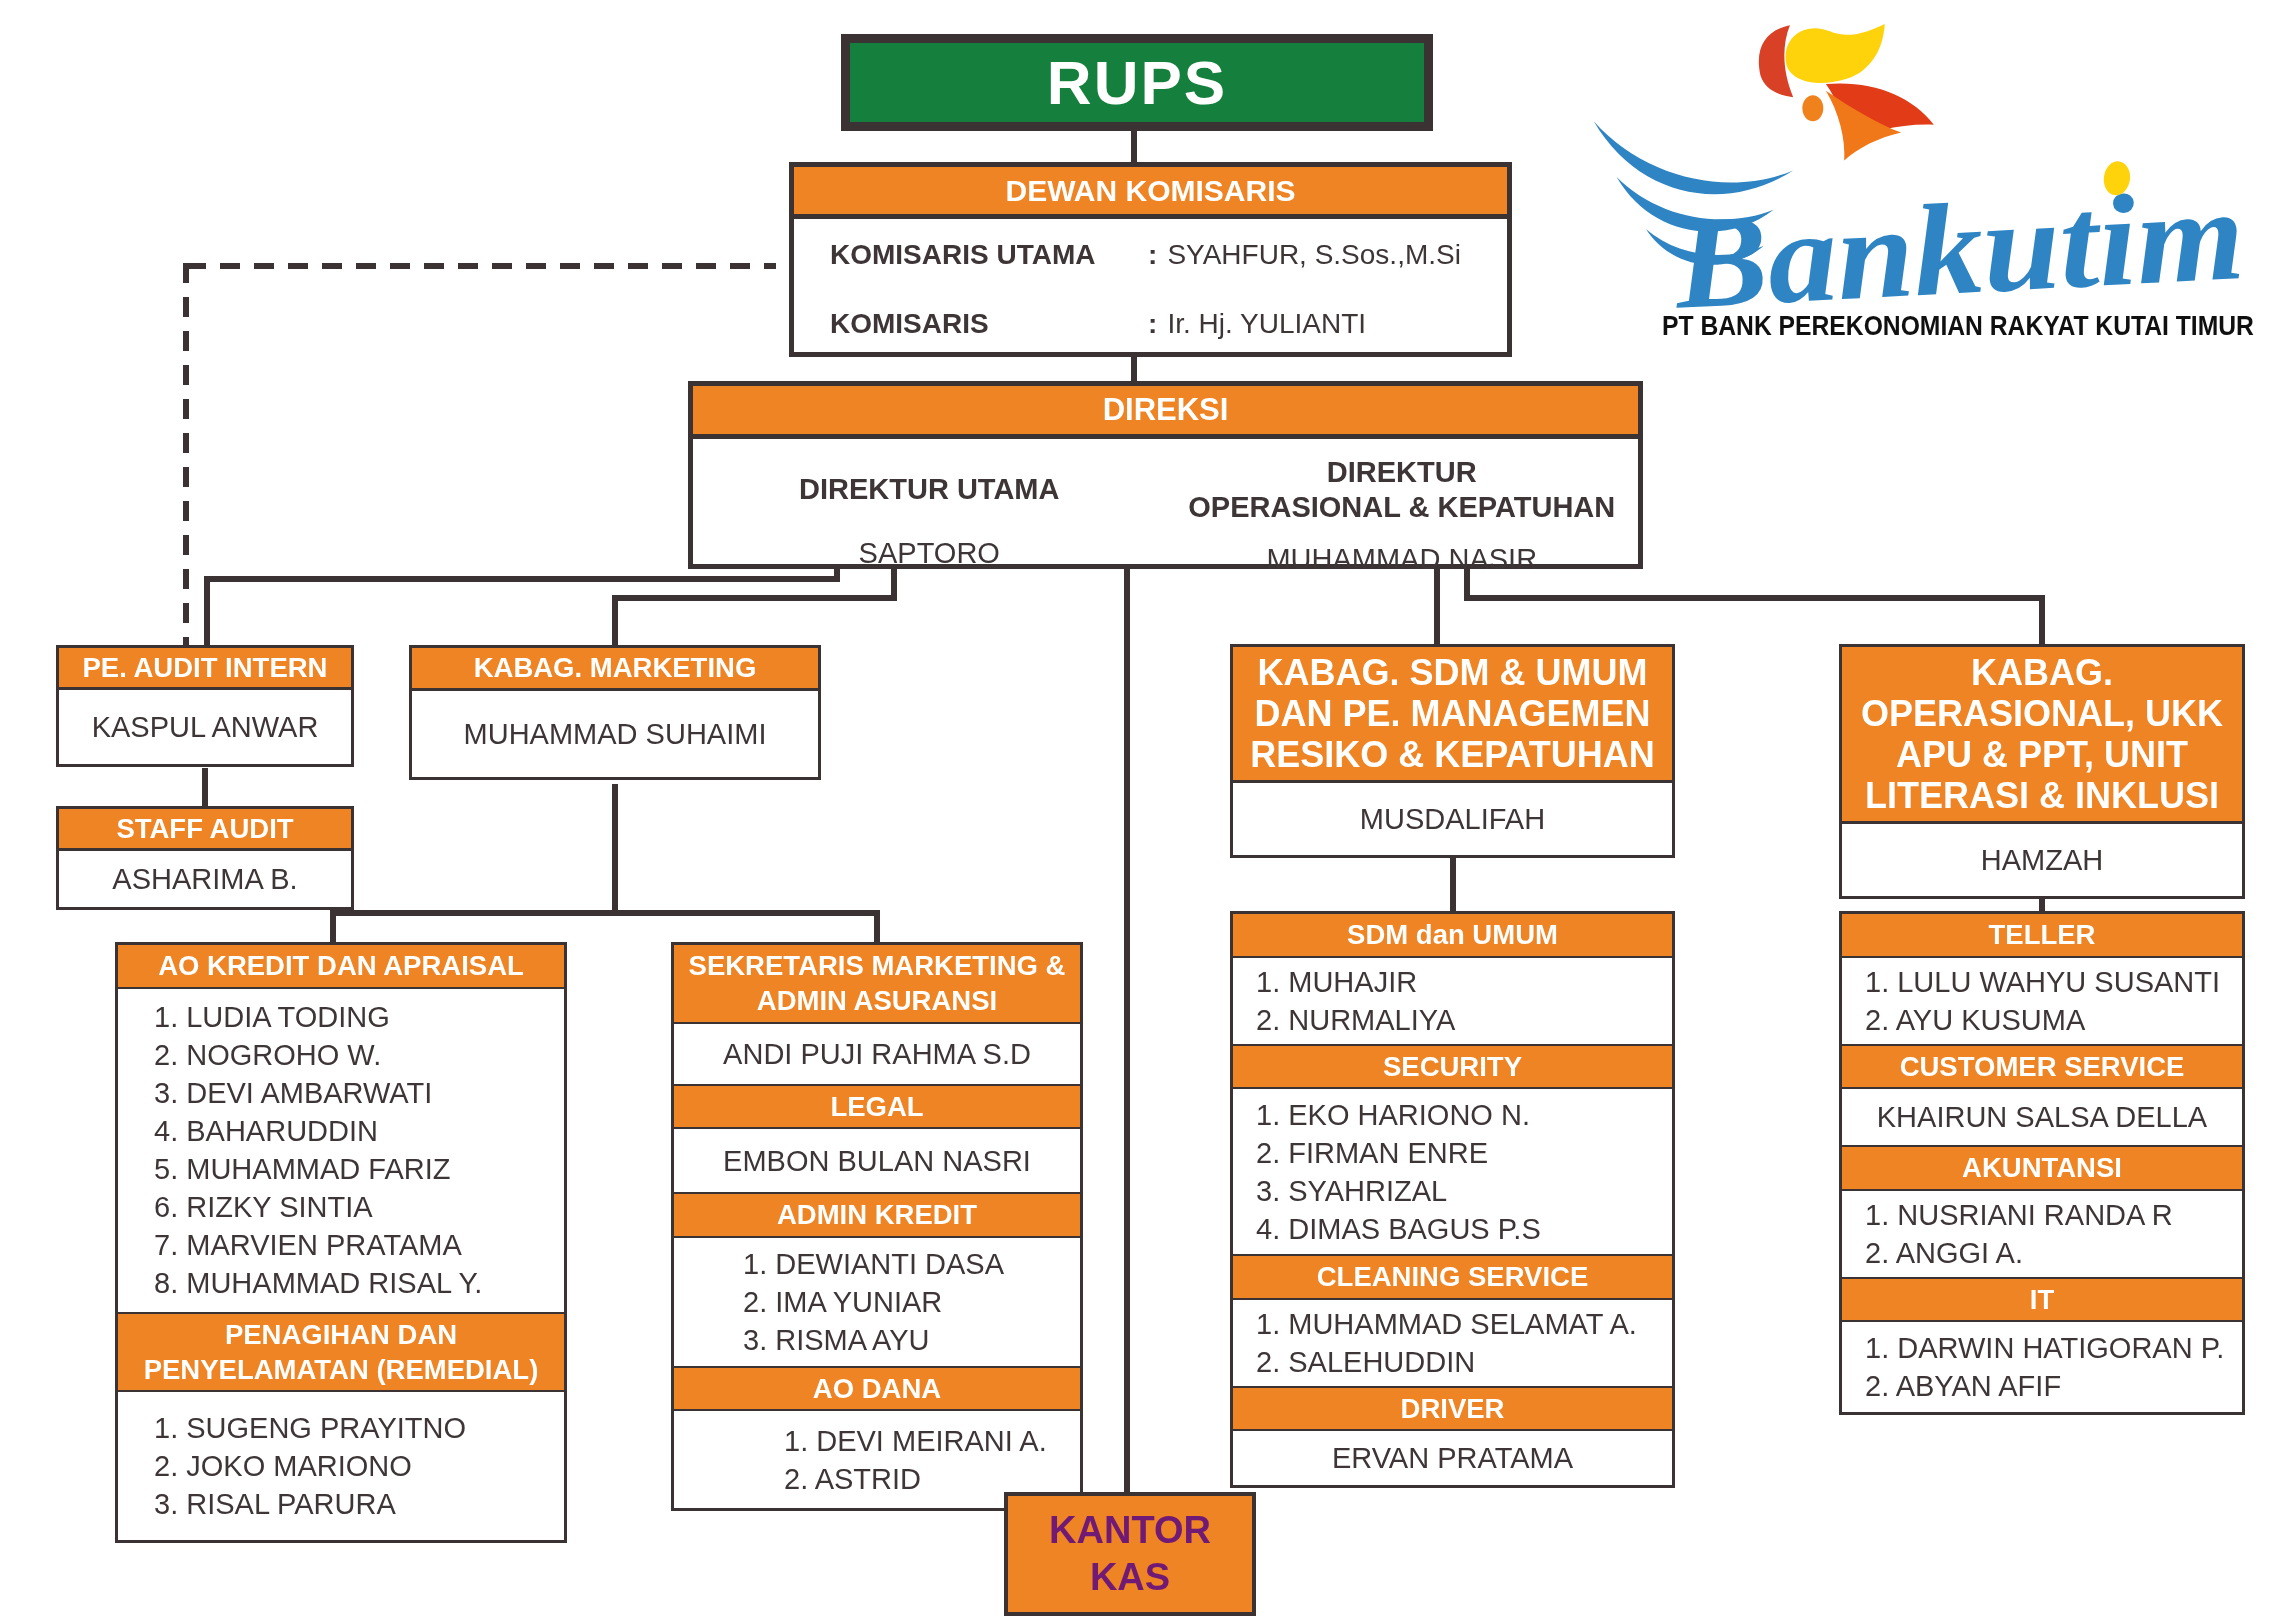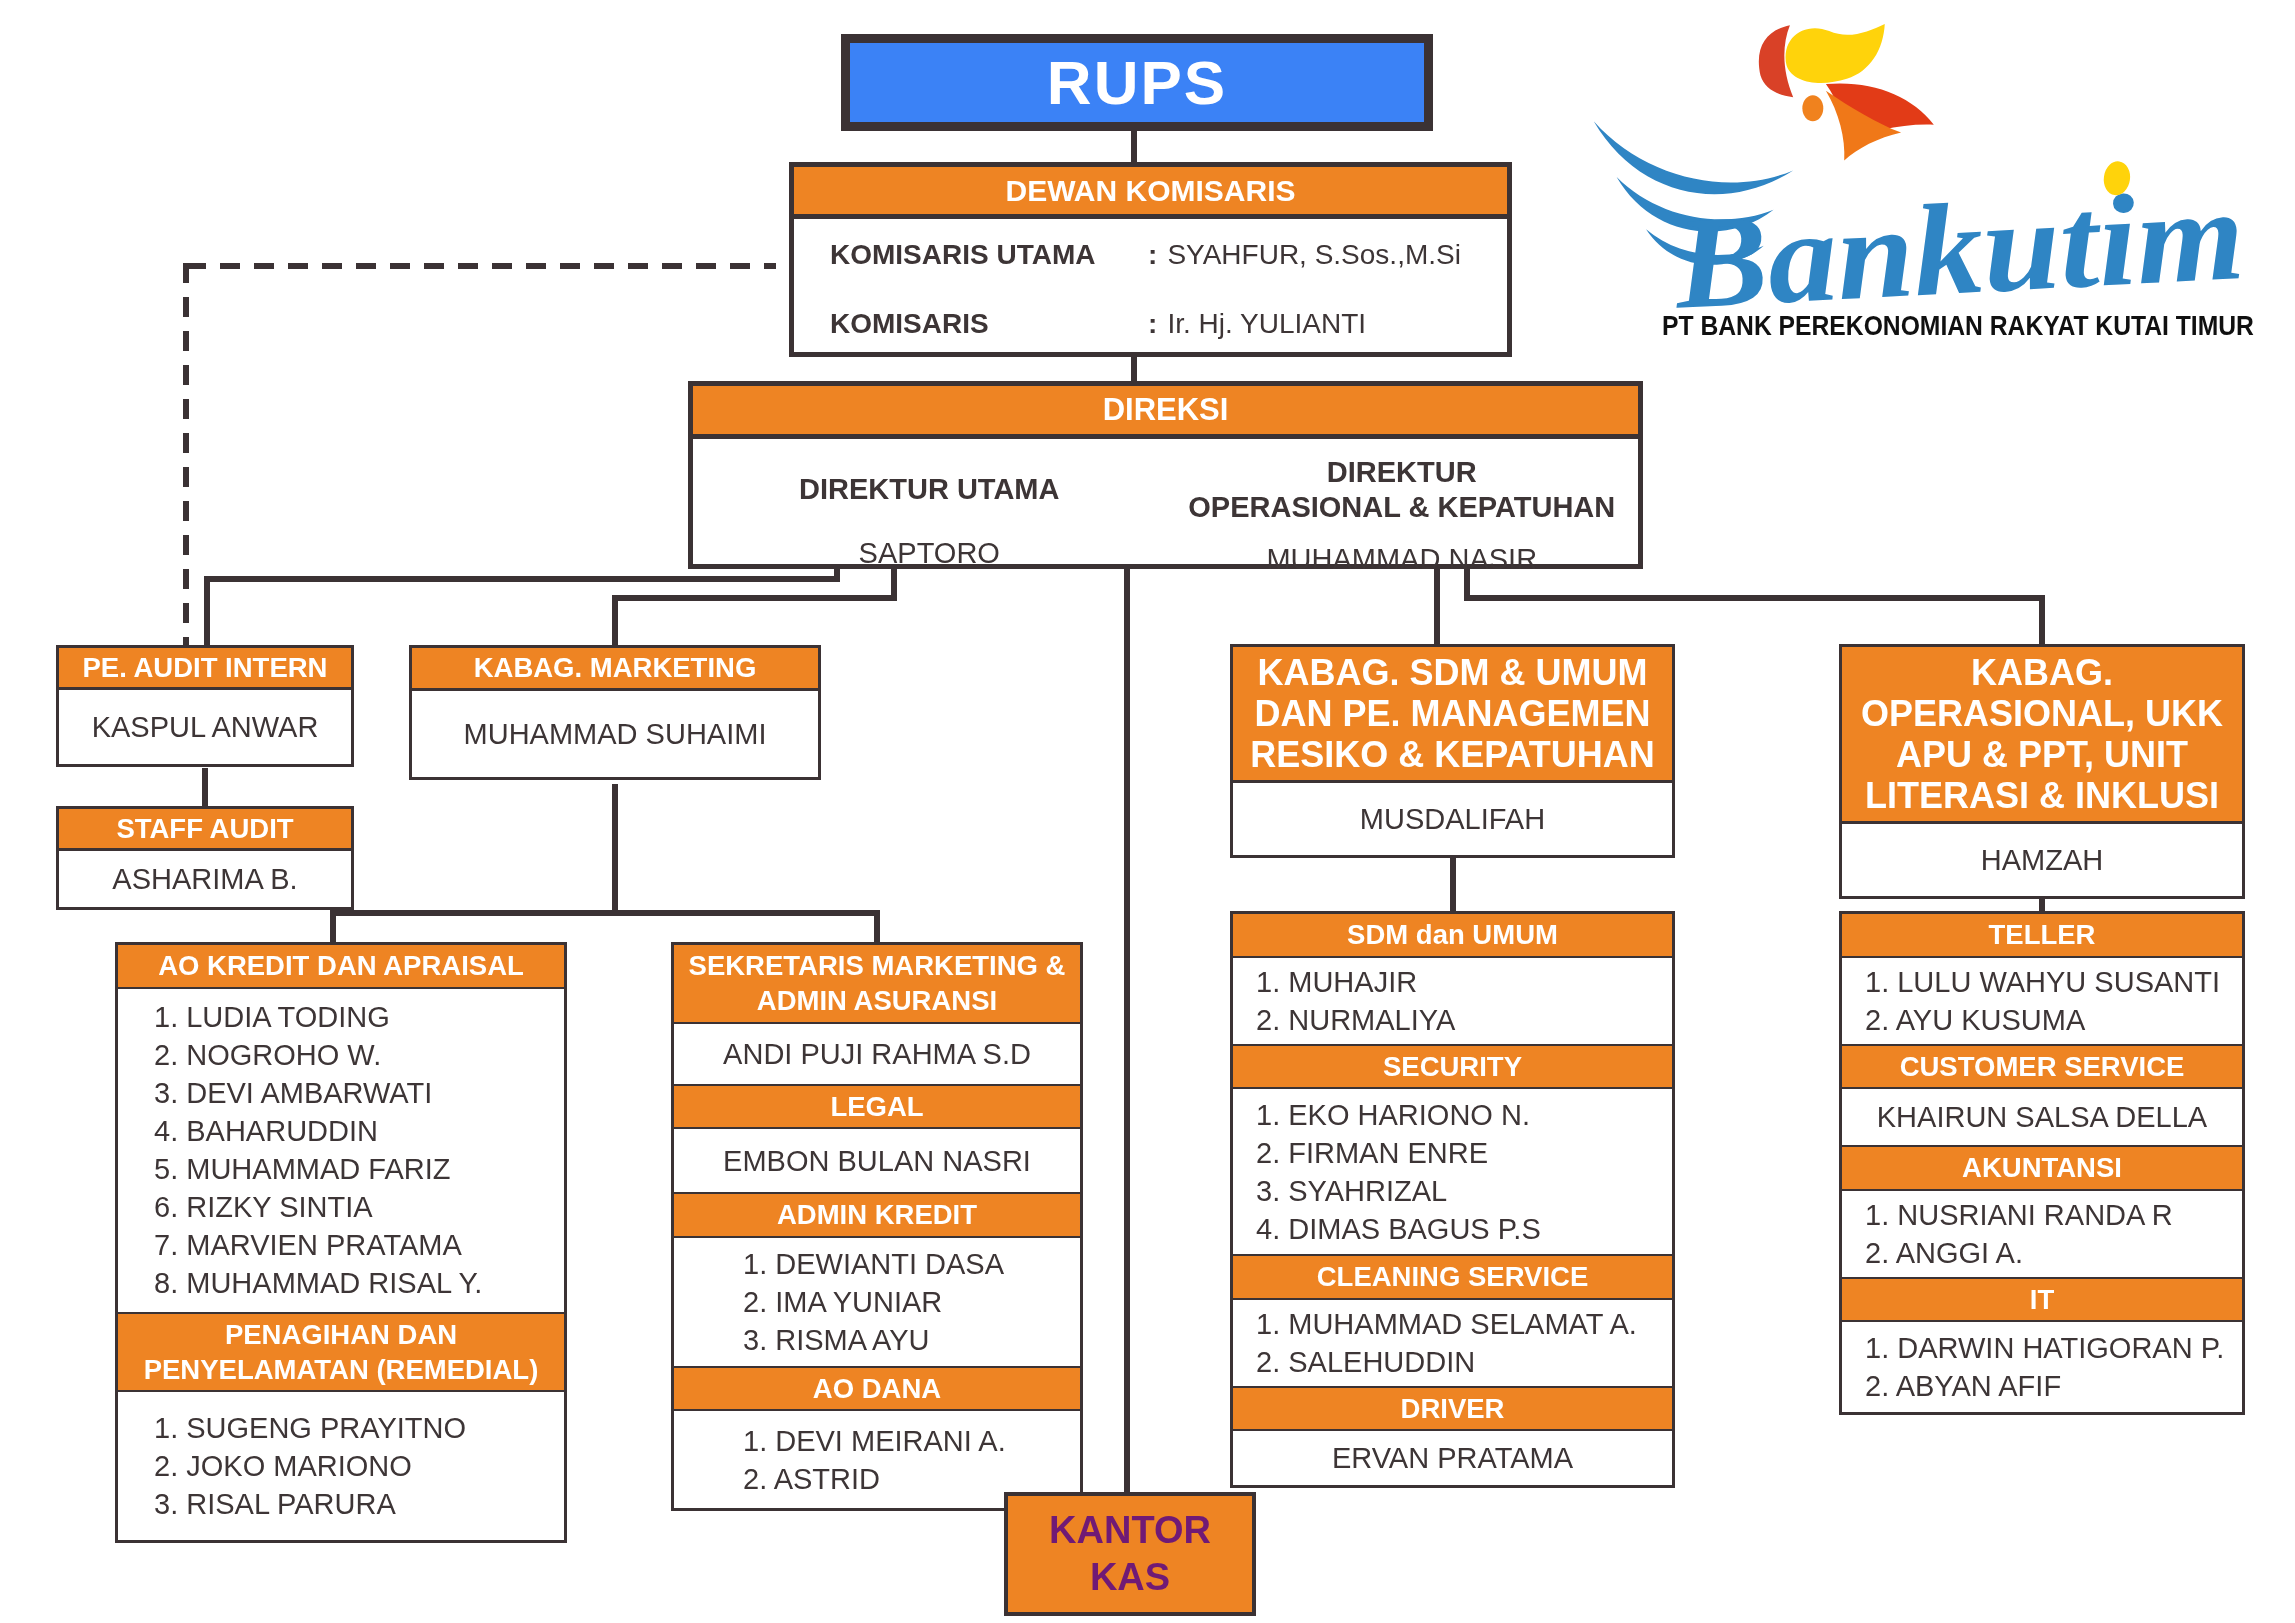--- a/index.html
+++ b/index.html
@@ -6,21 +6,21 @@
   #canvas{position:relative;width:2295px;height:1623px;background:#fff;overflow:hidden;
           font-family:"Liberation Sans",sans-serif;color:#3d3536;}
   .vline,.hline{position:absolute;background:#3b3234;}
   .vline{width:5.9px;} .hline{height:5.9px;}
   .vdash{position:absolute;width:5.9px;background:repeating-linear-gradient(to bottom,#3b3234 0 19.6px,transparent 19.6px 34px);}
   .hdash{position:absolute;height:5.9px;background:repeating-linear-gradient(to right,#3b3234 0 19.6px,transparent 19.6px 34px);}
 
   .bigbox{position:absolute;border:5.9px solid #3b3234;background:#fff;box-sizing:border-box;margin-left:14px;}
   .bigbox .hd{background:#ee8423;color:#fff;font-weight:700;text-align:center;
               display:flex;align-items:center;justify-content:center;border-bottom:5.2px solid #3b3234;}
-  .rups{position:absolute;border:9.8px solid #3b3234;background:#3b82f6;color:#fff;
+  .rups{position:absolute;border:9.8px solid #3b3234;background:#15803d;color:#fff;
         display:flex;align-items:center;justify-content:center;font-weight:700;
         font-size:62px;letter-spacing:2px;box-sizing:border-box;}
 
   .dkrow{display:flex;align-items:center;font-size:28px;}
   .dkrow .lab{font-weight:700;width:308px;padding-left:36px;}
   .dkrow .col{font-weight:700;width:29.4px;text-align:center;}
   .dkrow .val{flex:1;}
 
   .dirbody{display:flex;padding-top:15.7px;}
   .dircell{flex:1;text-align:center;}
@@ -185,21 +185,21 @@
     <div class="sb center" style="height:63px;">
         <div class="member">EMBON BULAN NASRI</div>
       </div>
     <div class="sh" style="min-height:37px;">ADMIN KREDIT</div>
     <div class="sb list" style="height:128px;padding-left:69px;">
         <div class="member">1. DEWIANTI DASA</div>
         <div class="member">2. IMA YUNIAR</div>
         <div class="member">3. RISMA AYU</div>
       </div>
     <div class="sh" style="min-height:37px;">AO DANA</div>
-    <div class="sb list" style="height:97px;padding-left:69px;">
+    <div class="sb list" style="height:97px;padding-left:110px;">
         <div class="member">1. DEVI MEIRANI A.</div>
         <div class="member">2. ASTRID</div>
       </div>
   </div>
 
   <div class="node kbig" style="left:1230px;top:644px;width:445px;">
     <div class="hd" style="min-height:127px;">KABAG. SDM &amp; UMUM DAN PE. MANAGEMEN RESIKO &amp; KEPATUHAN</div>
     <div class="bd" style="height:72px;">MUSDALIFAH</div>
   </div>
 

